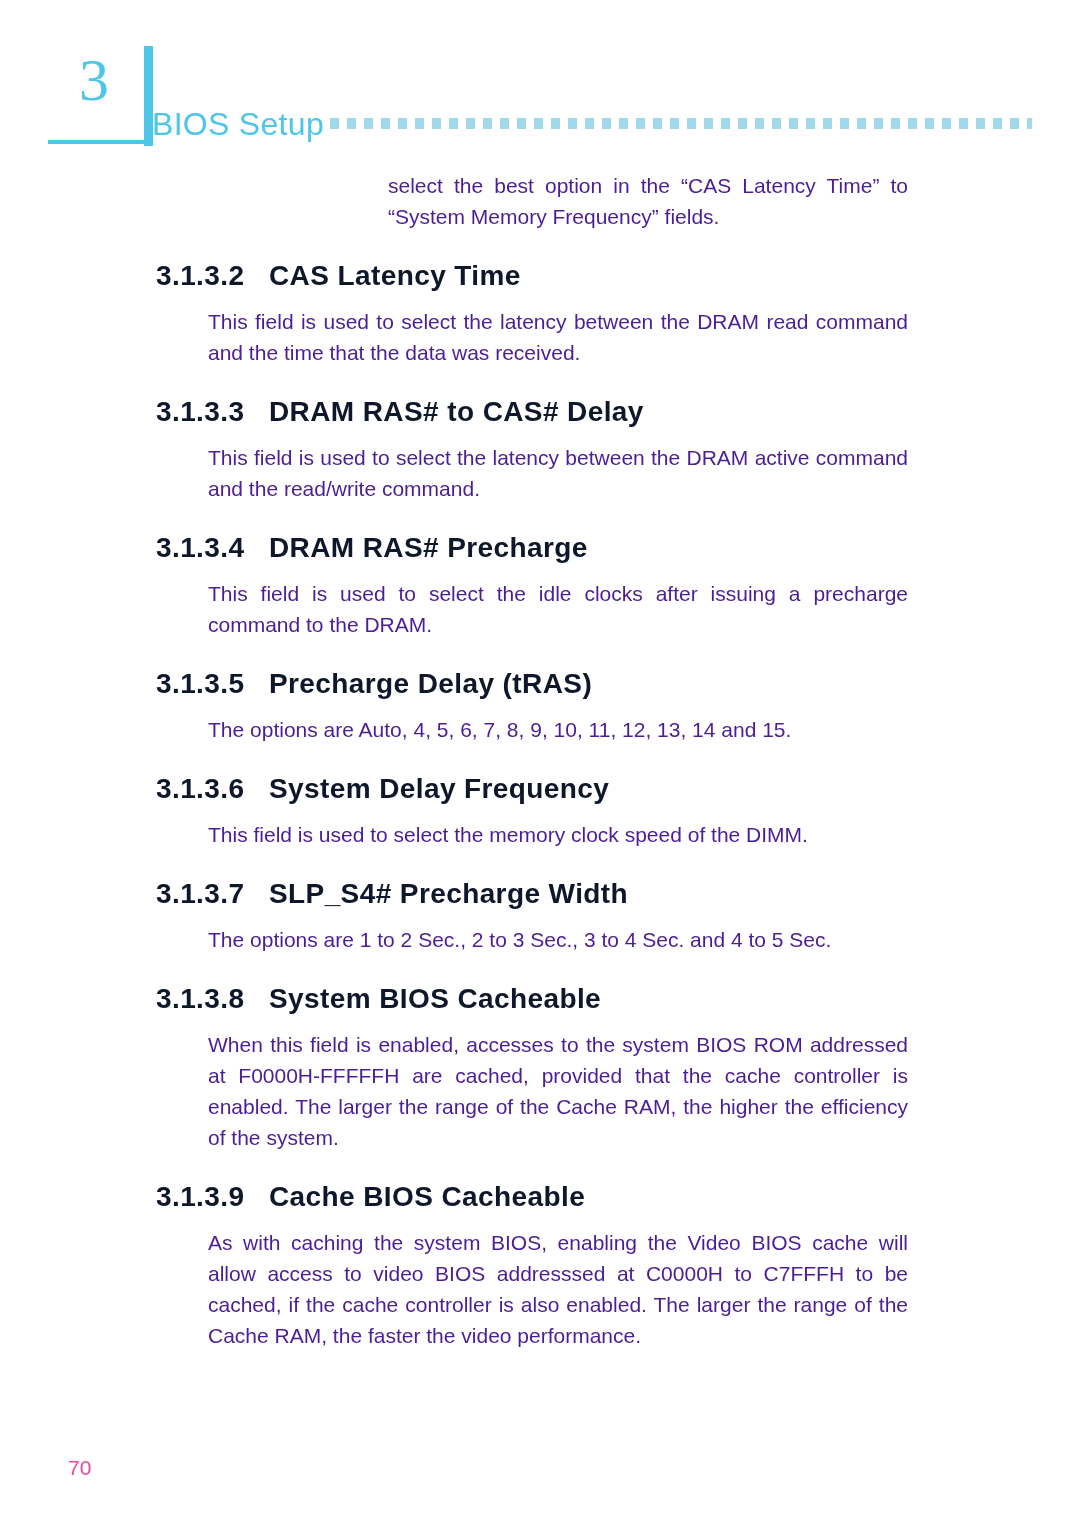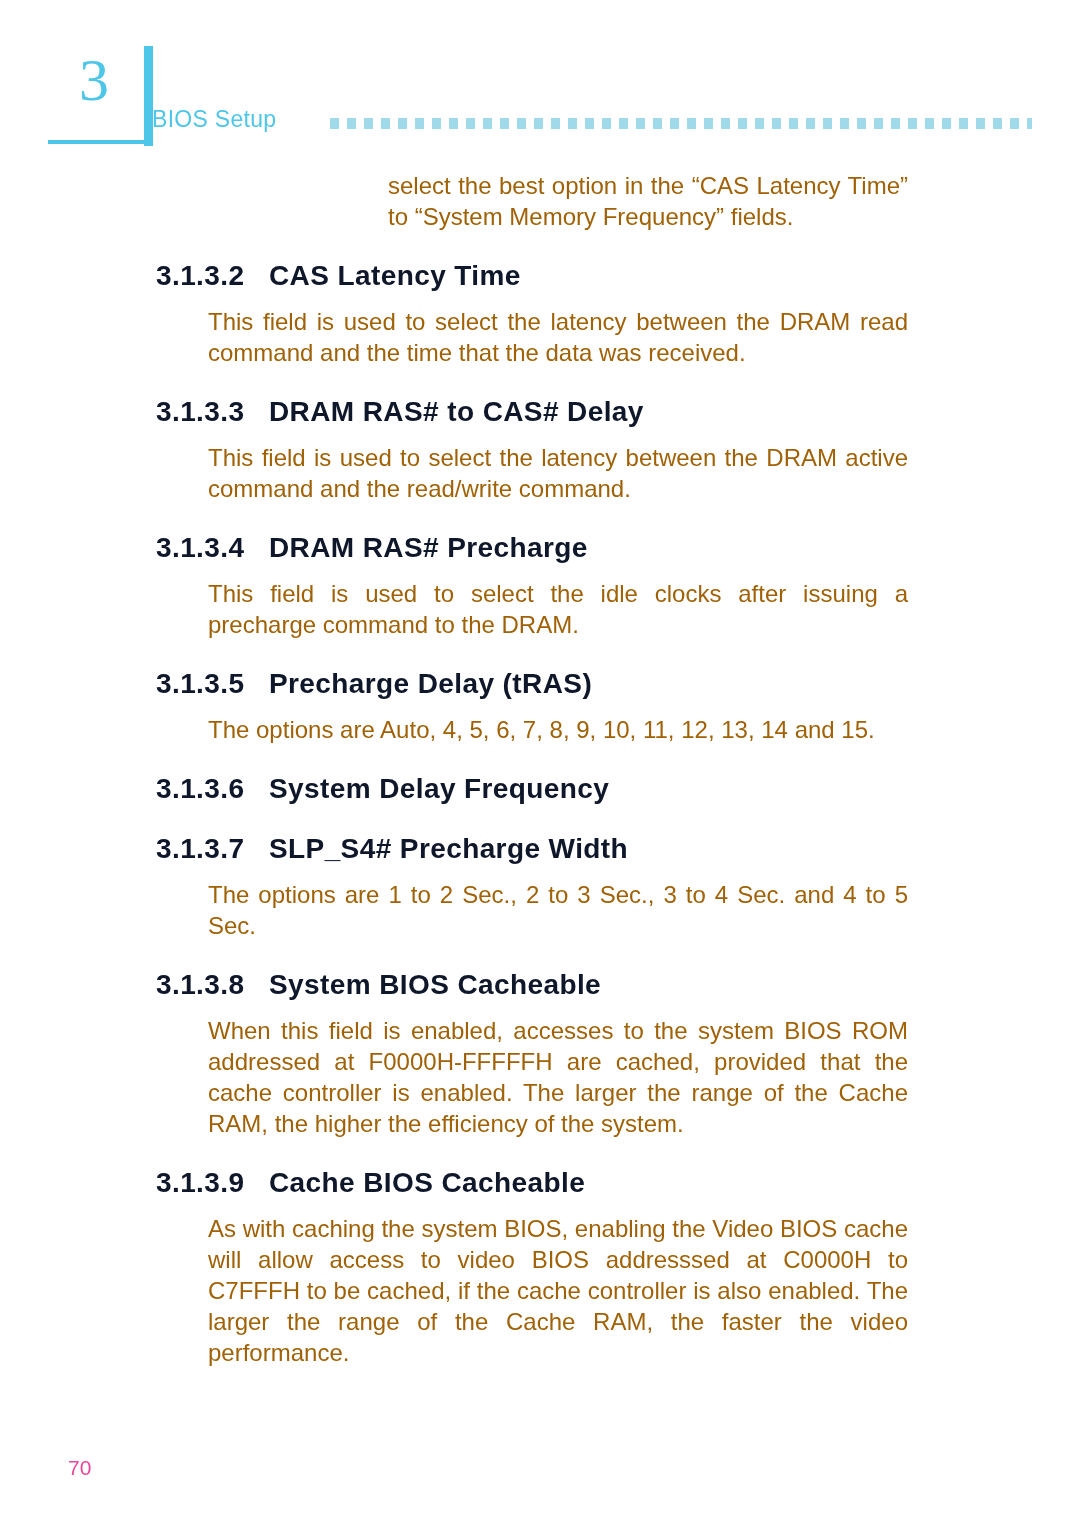--- a/index.html
+++ b/index.html
@@ -41,21 +41,21 @@
     left: 96px;
     top: 6px;
     width: 9px;
     height: 100px;
     background: #4dc6e8;
   }
   .header-title {
     position: absolute;
     left: 104px;
     top: 66px;
-    font-size: 23px;
+    font-size: 32px;
     color: #4dc6e8;
     letter-spacing: 0.3px;
     font-family: "Liberation Sans", sans-serif;
     text-align: center;
   }
   .dot-rule {
     position: absolute;
     left: 282px;
     top: 78px;
     right: 0px;
@@ -73,24 +73,24 @@
   }
 
   
   .content {
     position: absolute;
     top: 170px;
     left: 148px;
     width: 760px;
   }
   .para {
-    font-size: 24px;
+    font-size: 21px;
     line-height: 31px;
     text-align: justify;
-    color: #a16207;
+    color: #4c1d95;
     margin: 0 0 0 0;
     font-family: "Liberation Sans", sans-serif;
   }
   .para.indent {
     margin-left: 60px;
     width: 700px;
   }
   .para.intro {
     margin-left: 240px;
     width: 520px;
@@ -146,20 +146,21 @@
     <p class="para indent sec-gap-small">This field is used to select the idle clocks after issuing a precharge command to the DRAM.</p>
   </div>
 
   <div class="sec-gap-top">
     <h3 class="heading"><span>3.1.3.5</span>&nbsp;&nbsp; <span>Precharge Delay (tRAS)</span></h3>
     <p class="para indent sec-gap-small">The options are Auto, 4, 5, 6, 7, 8, 9, 10, 11, 12, 13, 14 and 15.</p>
   </div>
 
   <div class="sec-gap-top">
     <h3 class="heading"><span>3.1.3.6</span>&nbsp;&nbsp; <span>System Delay Frequency</span></h3>
+    <p class="para indent sec-gap-small">This field is used to select the memory clock speed of the DIMM.</p>
   </div>
 
   <div class="sec-gap-top">
     <h3 class="heading"><span>3.1.3.7</span>&nbsp;&nbsp; <span>SLP_S4# Precharge Width</span></h3>
     <p class="para indent sec-gap-small">The options are 1 to 2 Sec., 2 to 3 Sec., 3 to 4 Sec. and 4 to 5 Sec.</p>
   </div>
 
   <div class="sec-gap-top">
     <h3 class="heading"><span>3.1.3.8</span>&nbsp;&nbsp; <span>System BIOS Cacheable</span></h3>
     <p class="para indent sec-gap-small">When this field is enabled, accesses to the system BIOS ROM addressed at F0000H-FFFFFH are cached, provided that the cache controller is enabled. The larger the range of the Cache RAM, the higher the efficiency of the system.</p>

